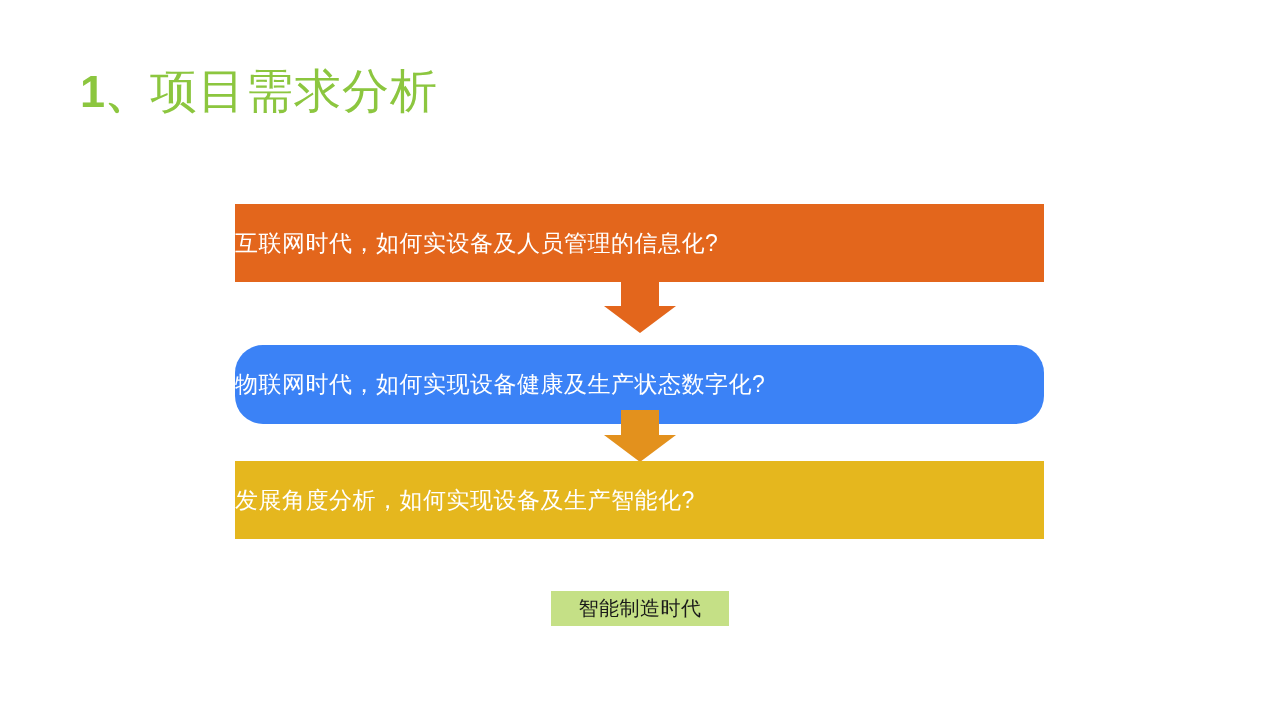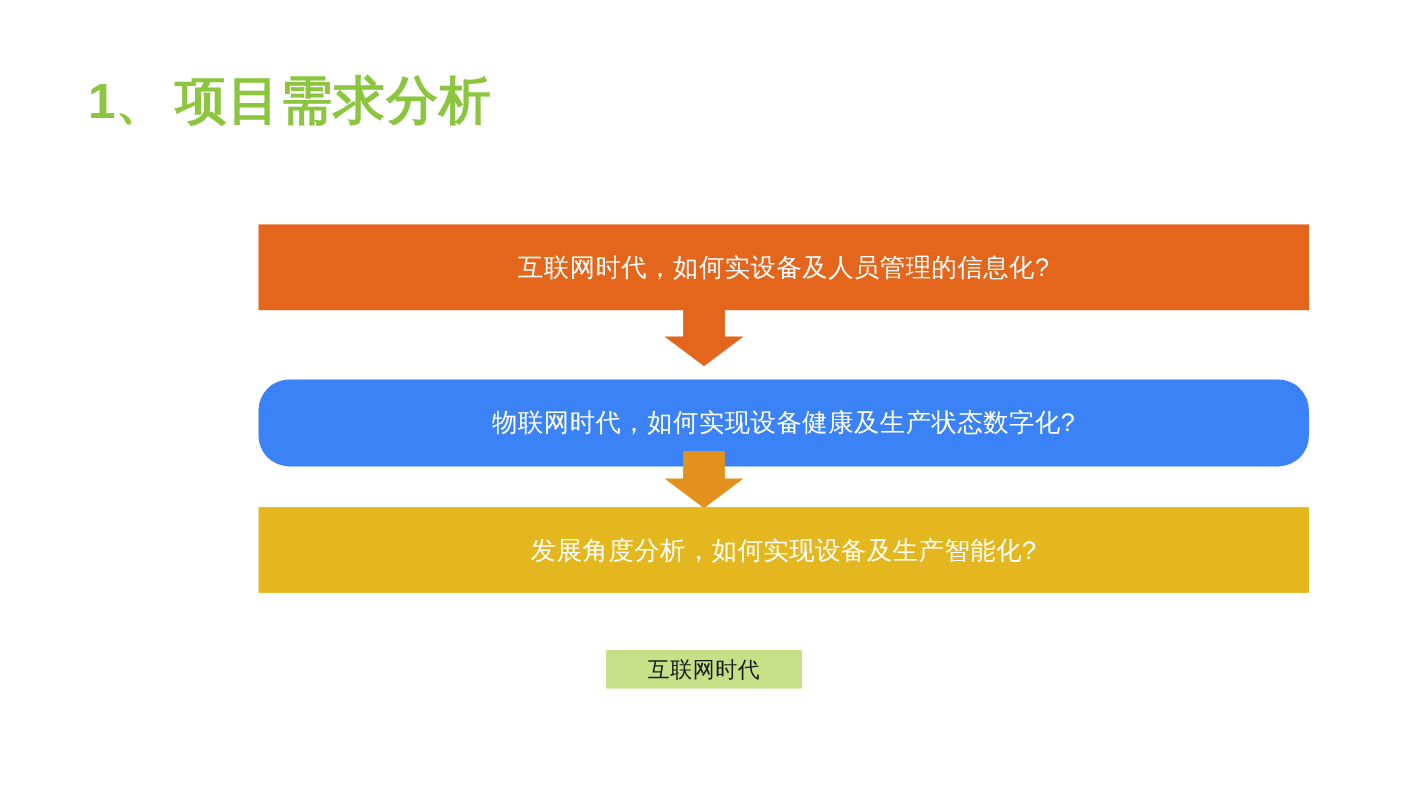--- a/index.html
+++ b/index.html
@@ -30,38 +30,36 @@
     letter-spacing: 1px;
     white-space: nowrap;
     color: #8CC63F;
   }
   .slide-title .num {
     font-weight: bold;
     font-size: 45px;
     letter-spacing: 0;
   }
   .slide-title .ttext {
-    font-weight: bold;
-    margin-left: 9px;
+    font-weight: normal;
   }
 
   
   .flow {
     position: absolute;
     left: 235px;
     top: 204px;
     width: 809px;
   }
   .flow-box {
     position: absolute;
     left: 0;
-    width: 955px;
+    width: 809px;
     display: flex;
     align-items: center;
-    justify-content: center;
     color: #ffffff;
     font-size: 23px;
     letter-spacing: 0.5px;
     white-space: nowrap;
   }
   .box-1 { top: 0px;   height: 78px; background: #E3661C; }
   .box-2 { top: 141px; height: 79px; background: #3b82f6; border-radius: 28px; }
   .box-3 { top: 257px; height: 78px; background: #E5B71E; }
 
   
@@ -123,16 +121,16 @@
       </svg>
     </div>
 
     <div class="flow-box box-3">
       <span>发展角度分析，如何实现设备及生产智能化?</span>
     </div>
 
   </div>
 
   <div class="caption">
-    <span>互联网时代</span>
+    <span>智能制造时代</span>
   </div>
 
 </div>
 
 </body></html>

